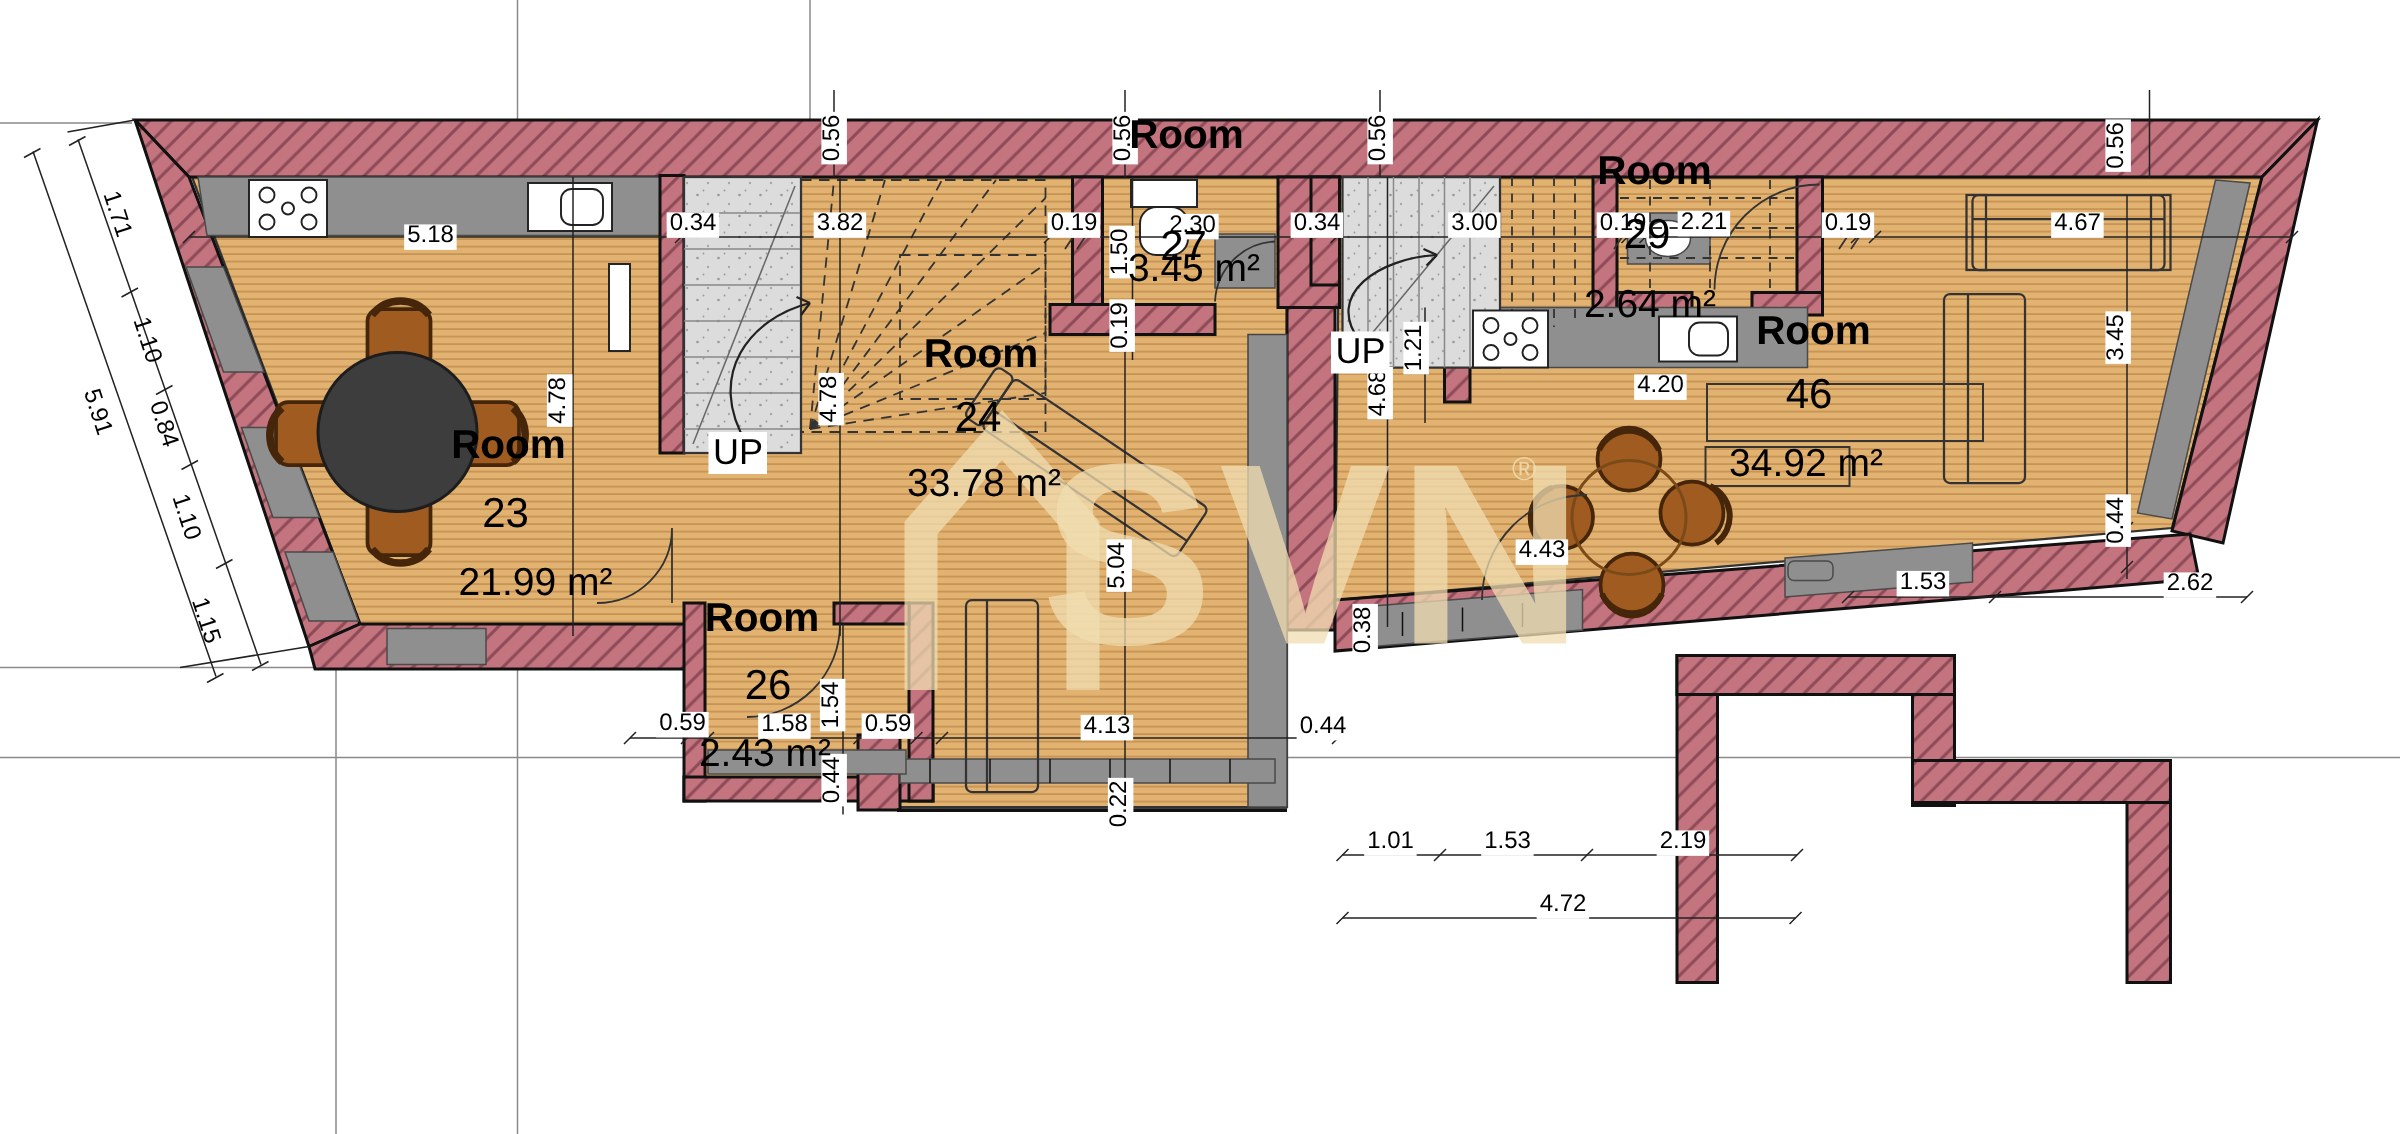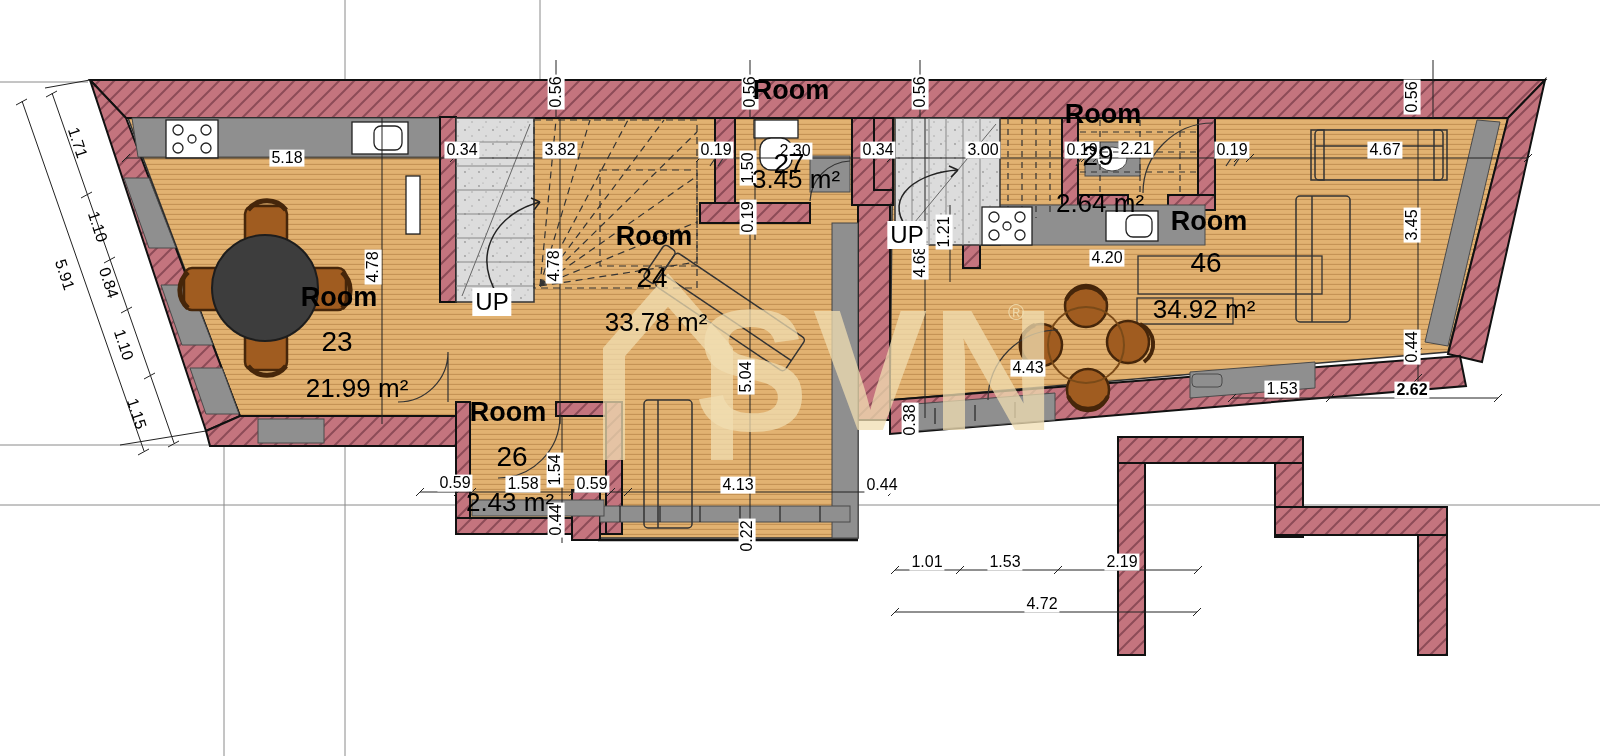--- a/index.html
+++ b/index.html
@@ -337,21 +337,21 @@
       <div class="dim h" style="left: 738px; top: 485px;">4.13</div>
       <div class="dim h" style="left: 455px; top: 483px;">0.59</div>
       <div class="dim h" style="left: 523px; top: 484px;">1.58</div>
       <div class="dim h" style="left: 592px; top: 484px;">0.59</div>
       <div class="dim h" style="left: 882px; top: 485px;">0.44</div>
       <div class="dim h" style="left: 927px; top: 562px;">1.01</div>
       <div class="dim h" style="left: 1005px; top: 562px;">1.53</div>
       <div class="dim h" style="left: 1122px; top: 562px;">2.19</div>
       <div class="dim h" style="left: 1042px; top: 604px;">4.72</div>
       <div class="dim h" style="left: 1282px; top: 389px;">1.53</div>
-      <div class="dim h" style="left: 1412px; top: 390px; font-weight: bold;">2.62</div>
+      <div class="dim h" style="left: 1460px; top: 390px;">2.62</div>
       <div class="dim v" style="left: 556px; top: 92px;">0.56</div>
       <div class="dim v" style="left: 750px; top: 92px;">0.56</div>
       <div class="dim v" style="left: 920px; top: 92px;">0.56</div>
       <div class="dim v" style="left: 1412px; top: 97px;">0.56</div>
       <div class="dim v" style="left: 373px; top: 267px;">4.78</div>
       <div class="dim v" style="left: 554px; top: 266px;">4.78</div>
       <div class="dim v" style="left: 748px; top: 168px;">1.50</div>
       <div class="dim v" style="left: 748px; top: 217px;">0.19</div>
       <div class="dim v" style="left: 944px; top: 232px;">1.21</div>
       <div class="dim v" style="left: 920px; top: 262px;">4.68</div>

